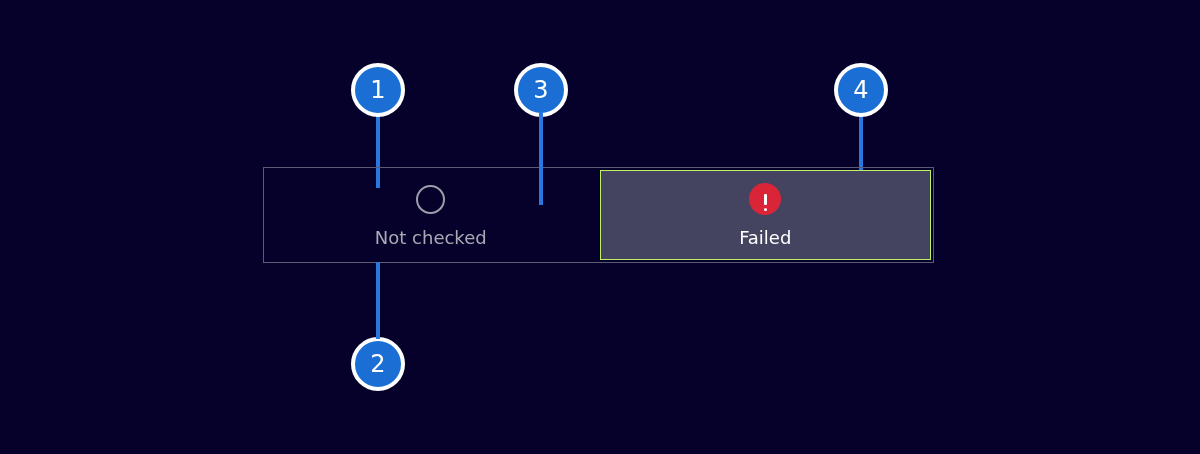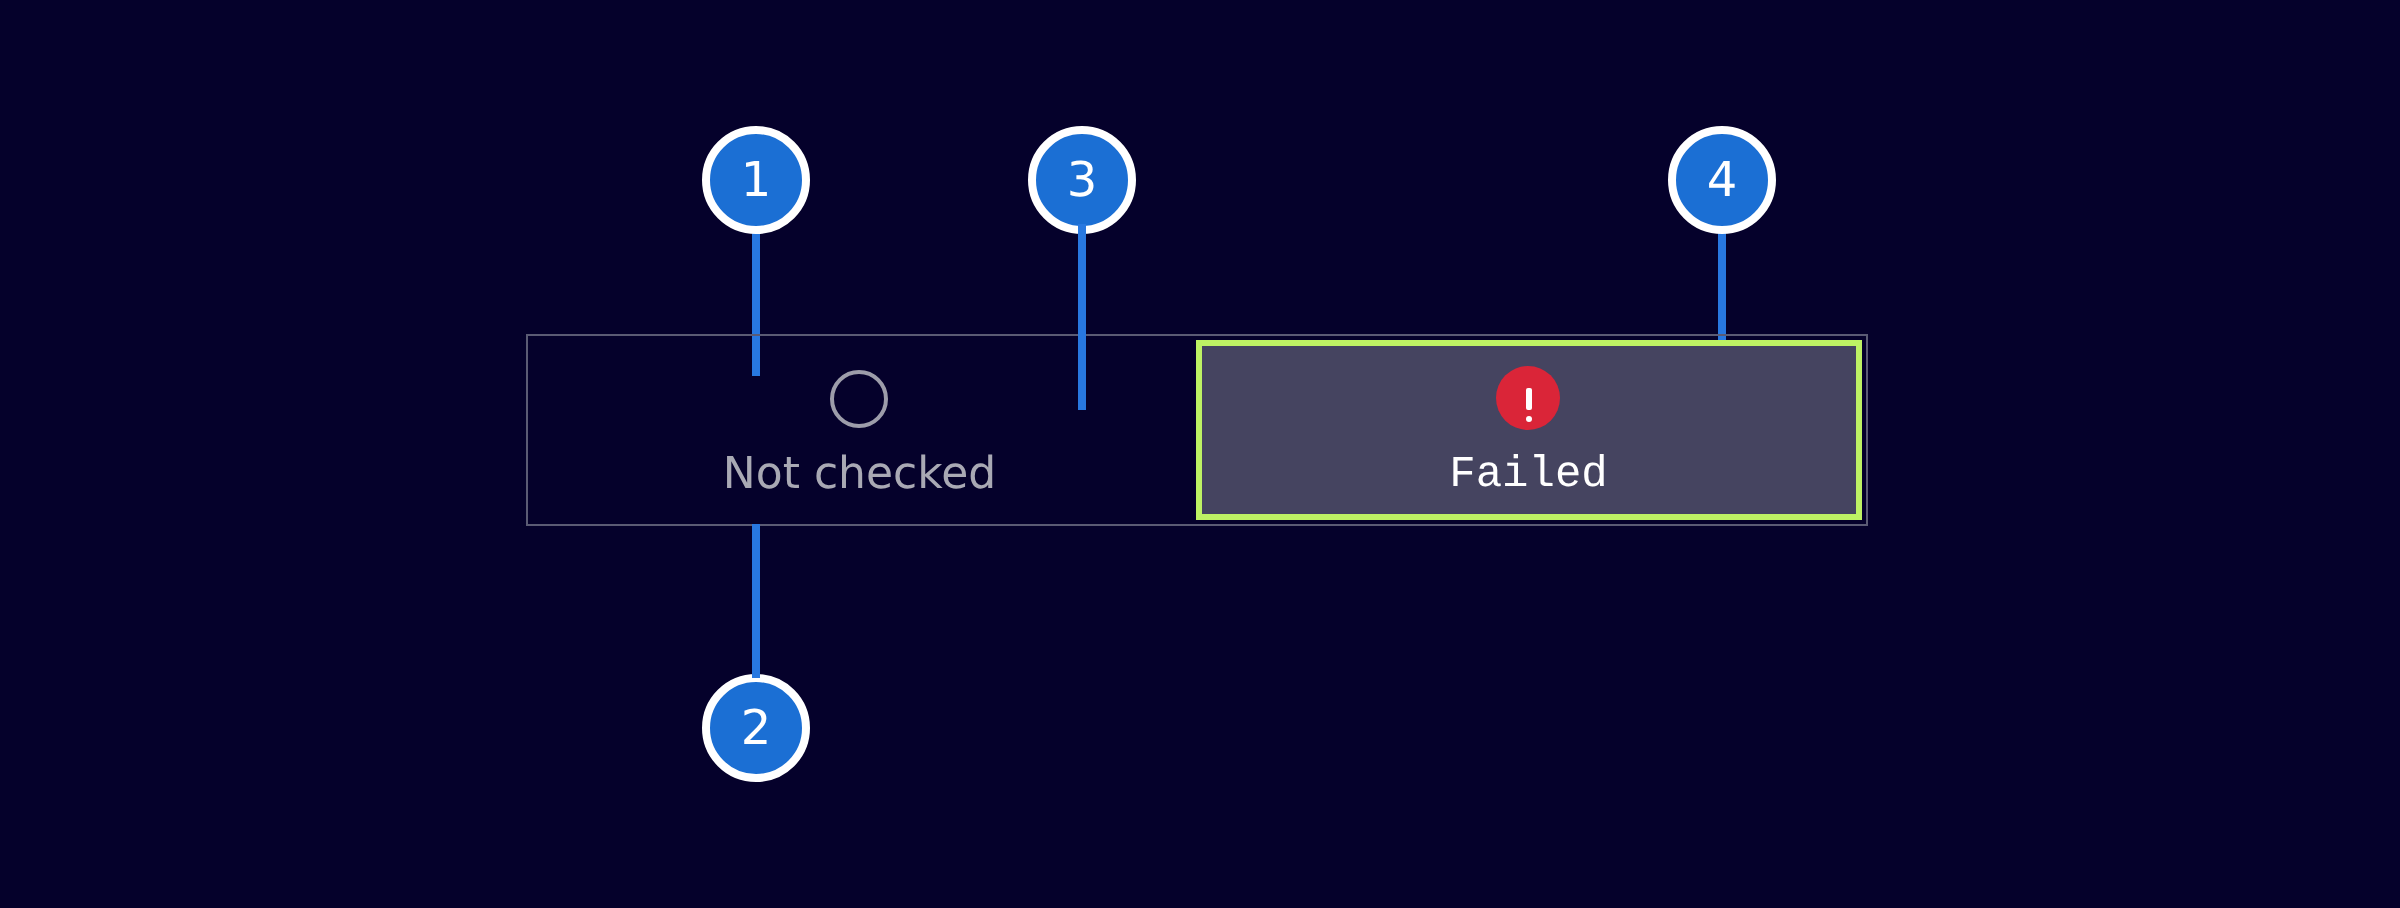--- a/index.html
+++ b/index.html
@@ -32,29 +32,28 @@
     justify-content:center;
     box-sizing:border-box;
     gap:6px;
     margin:2px;
   }
   .seg .icon-wrap{
     height:40px;
     display:flex;align-items:center;justify-content:center;
   }
   .seg .seg-label{
-    font-size:22px;
+    font-size:18px;
     line-height:26px;
     color:#a9a9b4;
     white-space:nowrap;
   }
   .seg.selected{
     background:#454460;
-    border:3px solid #bef264;
-    font-family:Liberation Mono, monospace;
+    border:1px solid #bef264;
   }
   .seg.selected .seg-label{ color:#ffffff; }
 
   
   .ic-circle{
     width:29px;height:29px;border-radius:50%;
     border:2px solid #9d9daa;
     box-sizing:border-box;
   }
   

